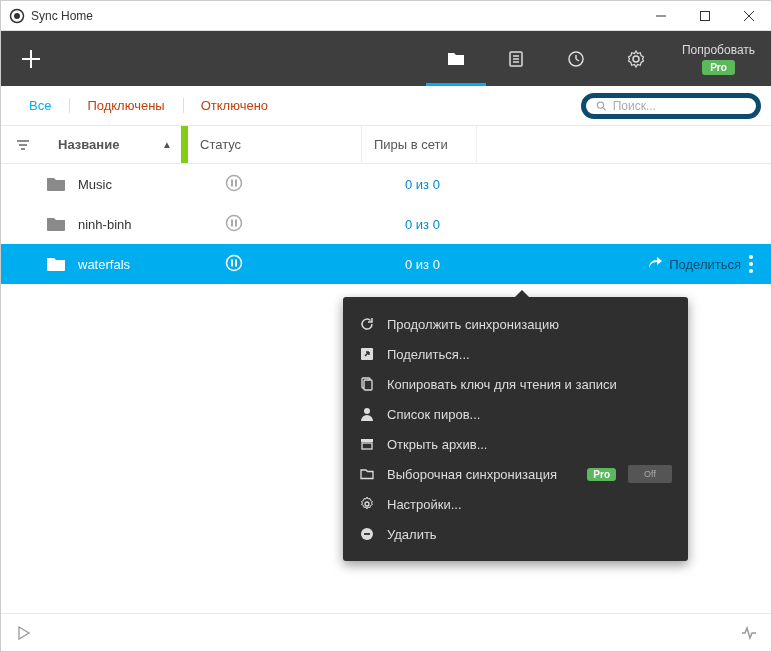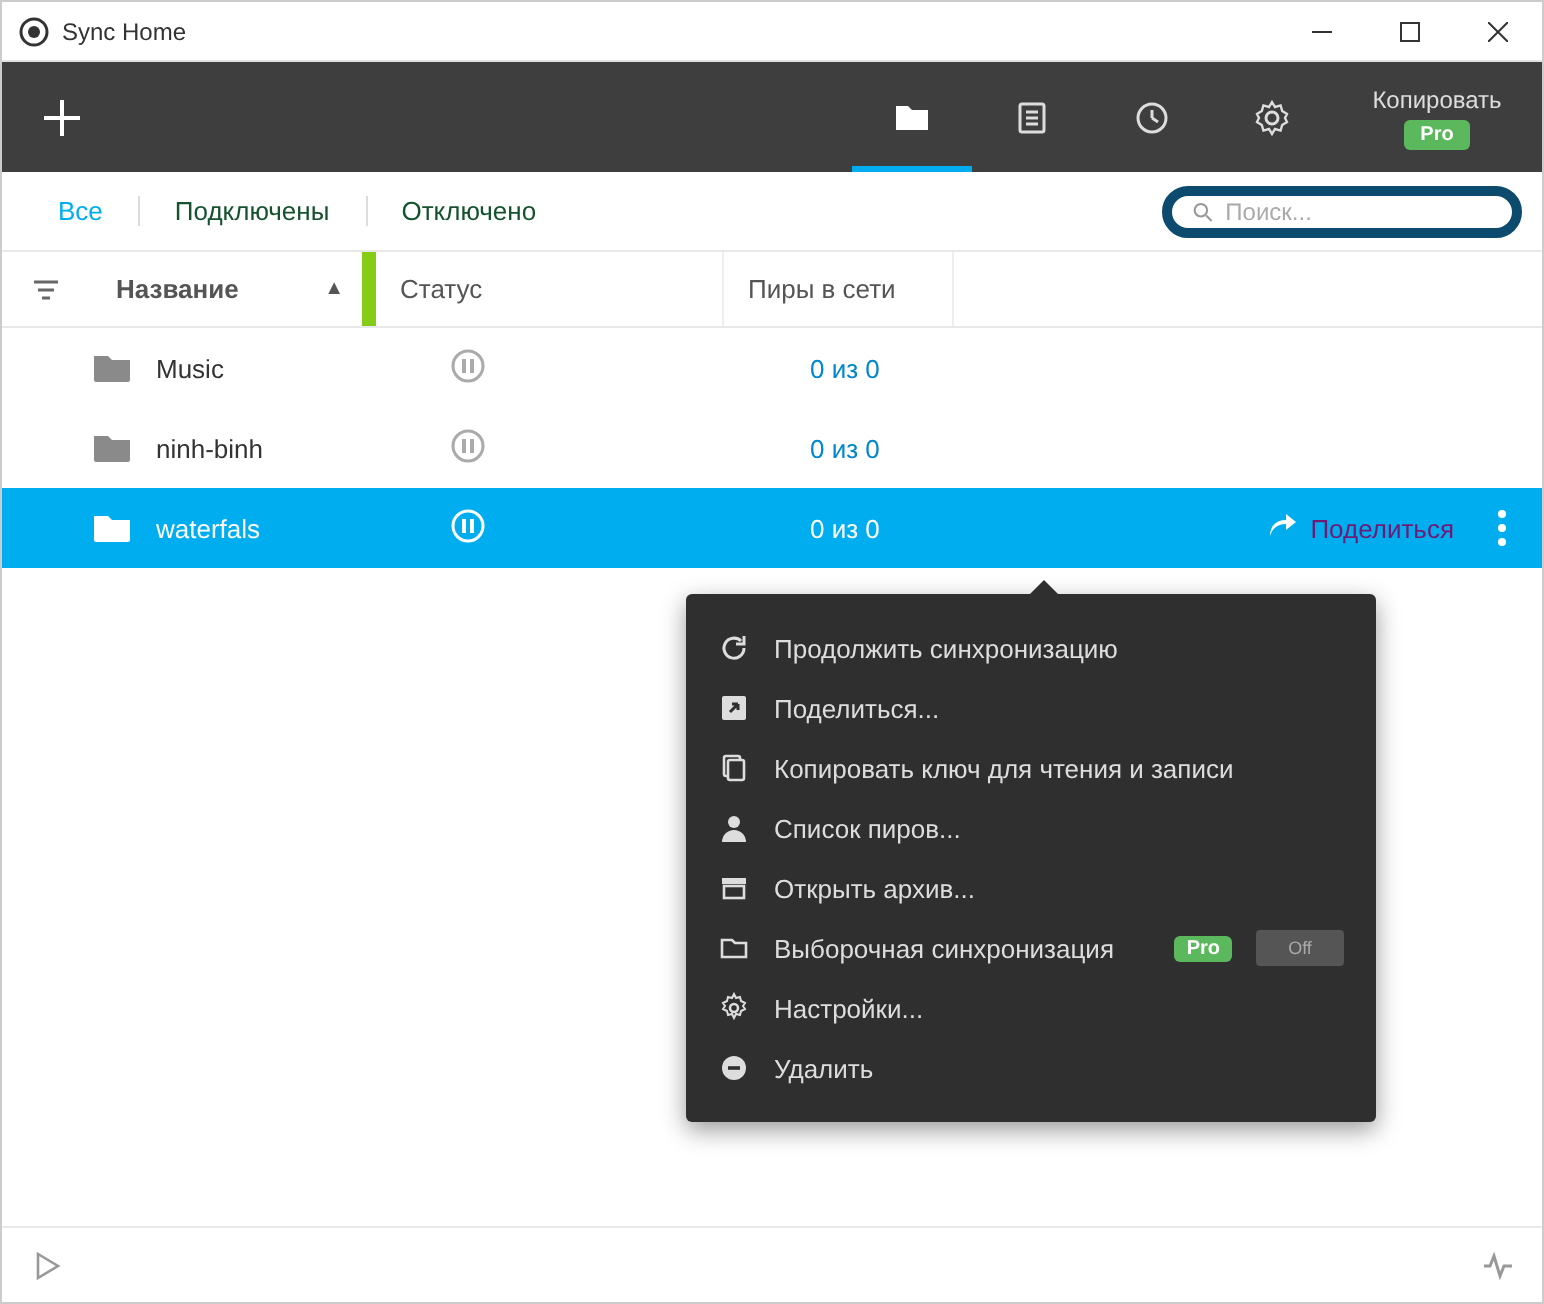--- a/index.html
+++ b/index.html
@@ -17,21 +17,21 @@
 .addbtn svg { width: 22px; height: 22px; }
 .spacer { flex: 1; }
 .tbtn { width: 60px; display: flex; align-items: center; justify-content: center; cursor: pointer; position: relative; }
 .tbtn.active::after { content: ""; position: absolute; bottom: 0; left: 0; right: 0; height: 3px; background: #00aeef; }
 .tbtn svg { width: 20px; height: 20px; }
 .probox { width: 105px; display: flex; flex-direction: column; align-items: center; justify-content: center; gap: 3px; cursor: pointer; }
 .probox-label { font-size: 12px; color: #ddd; }
 .probadge { background: #5cb85c; color: #fff; font-size: 10px; font-weight: bold; padding: 2px 8px; border-radius: 3px; }
 
 .filterbar { height: 40px; display: flex; align-items: center; padding: 0 10px; border-bottom: 1px solid #e8e8e8; }
-.ftab { padding: 0 18px; font-size: 13px; color: #14532d; cursor: pointer; position: relative; height: 100%; display: flex; align-items: center; }
+.ftab { padding: 0 18px; font-size: 13px; color: #c2410c; cursor: pointer; position: relative; height: 100%; display: flex; align-items: center; }
 .ftab.active { color: #00aeef; }
 .ftab + .ftab::before { content: ""; position: absolute; left: 0; top: 12px; bottom: 12px; width: 1px; background: #ddd; }
 .fspacer { flex: 1; }
 .searchbox { display: flex; align-items: center; border: 5px solid #0c4a6e; border-radius: 14px; height: 26px; padding: 0 10px; width: 180px; }
 .searchbox svg { width: 12px; height: 12px; margin-right: 6px; }
 .searchbox input { border: none; outline: none; font-size: 12px; color: #555; width: 100%; background: transparent; }
 .searchbox input::placeholder { color: #aaa; }
 
 .header { height: 38px; display: flex; align-items: center; border-bottom: 1px solid #e8e8e8; font-size: 13px; color: #555; }
 .hcell { display: flex; align-items: center; padding-left: 12px; height: 100%; border-right: 1px solid transparent; cursor: pointer; }
@@ -44,21 +44,21 @@
 .rows { }
 .row { height: 40px; display: flex; align-items: center; font-size: 13px; cursor: pointer; padding-left: 32px; }
 .row.selected { background: #00aeef; color: #fff; }
 .rcell { display: flex; align-items: center; height: 100%; }
 .rcell.c0 { width: 45px; justify-content: center; }
 .rcell.c1 { width: 135px; color: #333; }
 .row.selected .rcell.c1 { color: #fff; }
 .rcell.c2 { width: 180px; justify-content: flex-start; padding-left: 12px; }
 .rcell.c3 { width: 170px; color: #0088cc; padding-left: 12px; }
 .row.selected .rcell.c3 { color: #fff; }
-.rcell.c4 { flex: 1; display: flex; justify-content: flex-end; align-items: center; gap: 18px; padding-right: 14px; color: #701a75; }
+.rcell.c4 { flex: 1; display: flex; justify-content: flex-end; align-items: center; gap: 4px; padding-right: 14px; color: #0c4a6e; }
 .sharebtn { display: flex; align-items: center; gap: 6px; font-size: 13px; }
 .dotsbtn { display: flex; flex-direction: column; gap: 3px; cursor: pointer; padding: 4px; }
 .dotsbtn span { width: 4px; height: 4px; border-radius: 50%; background: #fff; }
 
 .foldericon { fill: #8a8a8a; }
 .row.selected .foldericon { fill: #fff; }
 .pauseicon-circle { stroke: #aaa; fill: none; stroke-width: 1.5; }
 .pauseicon-bar { fill: #aaa; }
 .row.selected .pauseicon-circle { stroke: #fff; }
 .row.selected .pauseicon-bar { fill: #fff; }
@@ -135,21 +135,21 @@
         <line x1="10" y1="10" x2="13" y2="12" stroke="#ddd" stroke-width="1.5"></line>
       </svg>
   </div>
   <div class="tbtn">
     <svg viewBox="0 0 20 20">
         <circle cx="10" cy="10" r="3" fill="none" stroke="#ddd" stroke-width="1.5"></circle>
         <path d="M10 2 l1.5 2.5 l2.8-0.8 l0.8 2.8 L17.5 8 l-1 2 l1 2 l-2.4 1.5 l-0.8 2.8 l-2.8-0.8 L10 18 l-1.5-2.5 l-2.8 0.8 l-0.8-2.8 L2.5 12 l1-2 l-1-2 l2.4-1.5 l0.8-2.8 l2.8 0.8 z" fill="none" stroke="#ddd" stroke-width="1.2"></path>
       </svg>
   </div>
   <div class="probox">
-    <span class="probox-label">Копировать</span>
+    <span class="probox-label">Попробовать</span>
     <span class="probadge">Pro</span>
   </div>
 </div>
 
 <div class="filterbar">
   <div class="ftab active">Все</div>
   <div class="ftab">Подключены</div>
   <div class="ftab">Отключено</div>
   <div class="fspacer"></div>
   <div class="searchbox">

